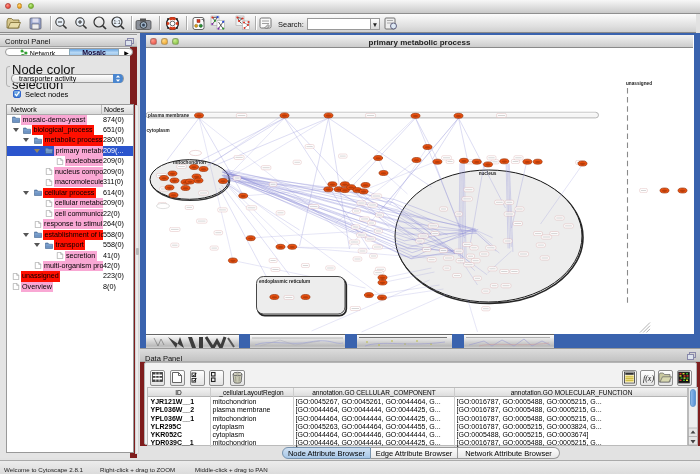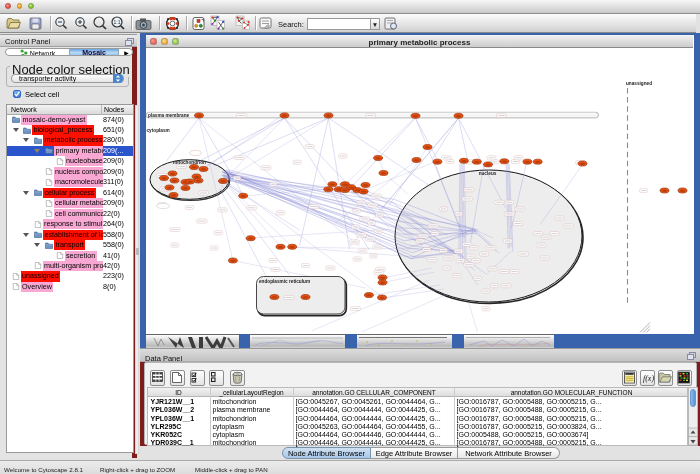--- a/index.html
+++ b/index.html
@@ -10,21 +10,21 @@
 #mactitle { left:0; top:0; width:700px; height:14px; background:linear-gradient(#f7f7f7,#d3d3d3 80%,#c7c7c7); border-bottom:1px solid #8f8f8f; }
 .light { position:absolute; top:3.4px; width:5.9px; height:5.9px; border-radius:50%; }
 #mactitle .t { position:absolute; left:250px; width:260px; top:2px; text-align:center; font-size:9px; font-weight:bold; color:#222; }
 
 #toolbar { left:0; top:14px; width:696px; height:19px; background:linear-gradient(#fcfcfc,#dedede 70%,#cfcfcf); border-bottom:1px solid #8a8a8a; }
 .tsep { position:absolute; top:2px; width:1px; height:14px; background:#aaa; box-shadow:1px 0 0 #fff; }
 #searchlbl { position:absolute; left:278px; top:6px; font-size:7.5px; color:#111; }
 #searchbox { position:absolute; left:307px; top:3.5px; width:64px; height:12px; background:#fff; border:1px solid #999; }
 #searchdrop { position:absolute; left:371px; top:3.5px; width:9px; height:12px; background:linear-gradient(#fefefe,#d8d8d8); border:1px solid #999; border-left:none; font-size:6.5px; color:#222; text-align:center; line-height:11px; }
 
-#cpanel { left:0; top:37px; width:137px; height:421px; background:#e4e4e4; border-right:5px solid #7f1d1d; }
+#cpanel { left:0; top:37px; width:137px; height:421px; background:#e4e4e4; border-right:7px solid #7f1d1d; }
 #cphead { position:absolute; left:0; top:-3.5px; width:137px; height:13.5px; background:linear-gradient(#ededed,#c9c9c9); border-top:1px solid #999; border-bottom:1px solid #a2a2a2; }
 #cphead .t { position:absolute; left:5px; top:2.5px; font-size:7.5px; color:#111; }
 #cptabs { position:absolute; left:5px; top:10.5px; width:128px; height:8.5px; background:#fff; border:1px solid #9b9b9b; border-radius:5px; overflow:hidden; font-size:7px; }
 #tabnet { position:absolute; left:0; top:0; width:63px; height:100%; text-align:center; line-height:8px; color:#000; }
 #tabmos { position:absolute; left:63px; top:0; width:50px; height:100%; background:linear-gradient(#66a3e0,#b9d9f5 60%,#9cc6ec); border-left:1px solid #8ab; border-right:1px solid #8ab; text-align:center; line-height:8.5px; font-weight:bold; color:#103; }
 #tabarr { position:absolute; left:113px; top:0; width:15px; height:100%; text-align:center; line-height:8.5px; font-size:6px; color:#000; }
 #grpbox { position:absolute; left:6px; top:29px; width:123px; height:21px; border:1px solid #b3b3b3; border-radius:3px; }
 #grplbl { position:absolute; left:10px; top:24.5px; font-size:13px; color:#111; background:#e4e4e4; padding:0 2px; }
 #combo { position:absolute; left:11px; top:36.5px; width:113px; height:9px; background:linear-gradient(#fff,#e4e4e4); border:1px solid #9a9a9a; border-radius:4px; font-size:7px; color:#000; line-height:8.5px; padding-left:7px; }
 
@@ -233,21 +233,21 @@
         <rect x="0" y="0" width="10" height="9" rx="4" fill="#4a86cf"></rect>
         <rect x="0" y="0" width="5" height="9" fill="#4a86cf"></rect>
         <path d="M5 1.2 L7.2 3.6 L2.8 3.6 Z" fill="#fff"></path>
         <path d="M5 7.8 L7.2 5.4 L2.8 5.4 Z" fill="#fff"></path>
       </svg></div>
   <div id="chk">
       <svg width="8" height="8" style="position:absolute;left:-1px;top:-1px">
         <path d="M2 4 L3.6 5.8 L6.4 1.6" stroke="#fff" stroke-width="1.3" fill="none"></path>
       </svg>
     </div>
-  <div id="chklbl">Select cell</div>
+  <div id="chklbl">Select nodes</div>
   <div id="treewrap">
     <div id="treehead">
         <span class="c1">Network</span>
         <span class="d"></span>
         <span class="c2">Nodes</span>
       </div>
     <div id="treebody">
         <div class="trow" style="top:0.0px">
           <svg class="ficon" style="left:4.5px" width="9" height="8" viewBox="0 0 9 8">
             <path d="M0.5 2 L0.5 7.5 L8.5 7.5 L8.5 2.6 L4.2 2.6 L3.4 1.2 L0.5 1.2 Z" fill="#6e94c4" stroke="#3d5f8c" stroke-width="0.7"></path>

